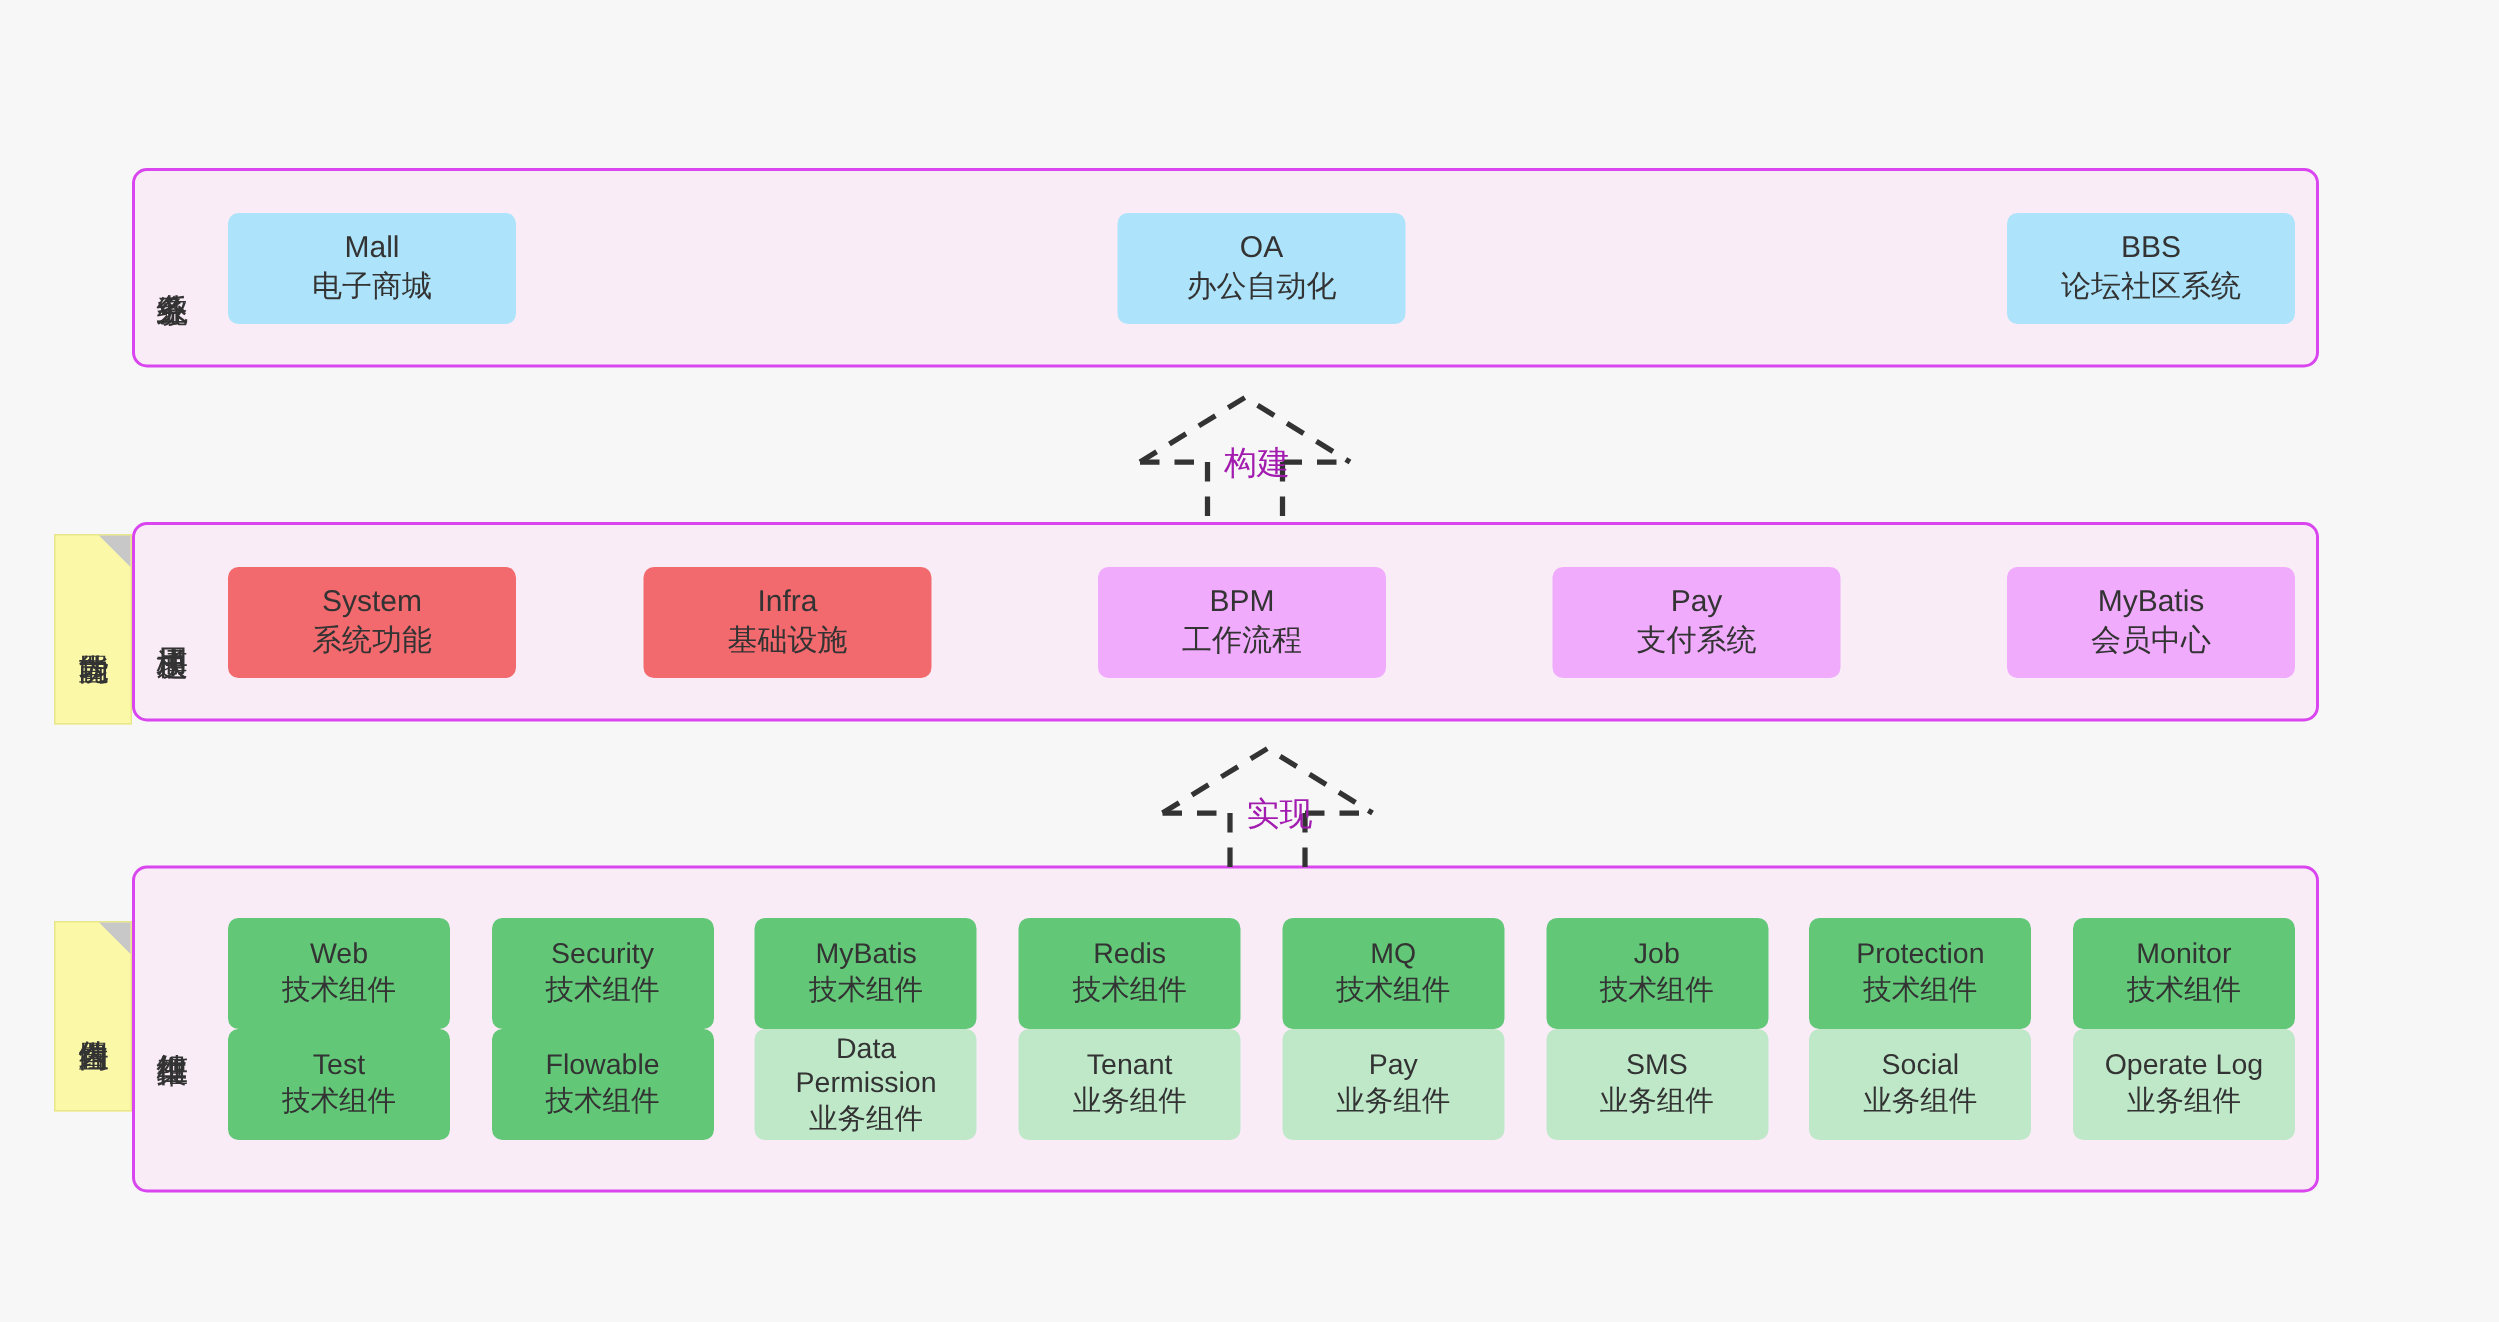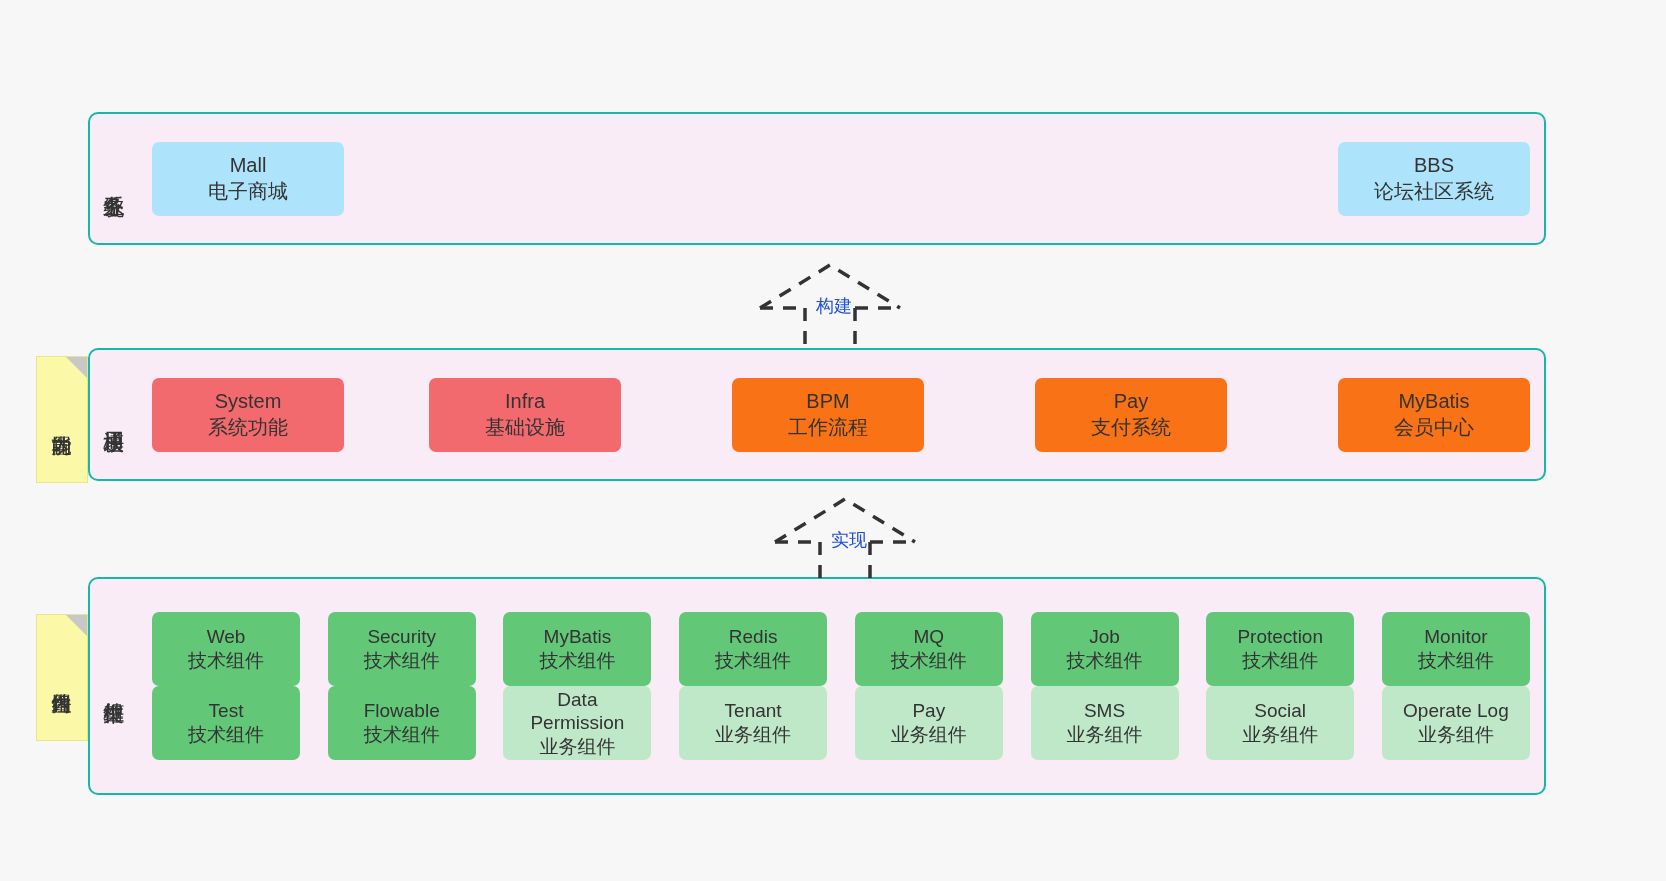--- a/index.html
+++ b/index.html
@@ -22,21 +22,21 @@
     width: 1666px;
     height: 881px;
     background: #f7f7f7;
   }
 
   
   .layer {
     position: absolute;
     box-sizing: border-box;
     background: #f9ecf6;
-    border: 2px solid #14b8a6;
+    border: 2px solid #d946ef;
     border-radius: 10px;
     display: flex;
     flex-direction: row;
     align-items: stretch;
   }
 
   .layer-label {
     flex: 0 0 auto;
     width: 40px;
     display: flex;
@@ -82,21 +82,21 @@
     line-height: 1.28;
     color: #333333;
     padding: 4px 6px;
   }
   .card .c-title { display: block; }
   .card .c-sub   { display: block; }
 
   
   .blue        { background: #ade4fb; }
   .red-strong  { background: #f26a6e; text-align: right; }
-  .pink-soft   { background: #f97316; margin-left: 26px; }
+  .pink-soft   { background: #f0abfc; margin-left: 26px; }
   .green-strong{ background: #62c878; }
   .green-soft  { background: #bfe8c9; }
 
   
   #layer-business {
     left: 88px;
     top: 112px;
     width: 1458px;
     height: 133px;
   }
@@ -172,42 +172,46 @@
   }
 
   
   .relation {
     position: absolute;
     z-index: 2;
   }
   .relation svg { display: block; }
   .relation-label {
     position: absolute;
-    font-size: 18px;
-    color: #1d4ed8;
+    font-size: 22px;
+    color: #a21caf;
     background: transparent;
     white-space: nowrap;
   }
   #relation-build  { left: 750px; top: 258px; width: 180px; height: 92px; }
   #relation-build .relation-label  { left: 66px; top: 36px; }
   #relation-impl   { left: 765px; top: 492px; width: 180px; height: 92px; }
   #relation-impl .relation-label   { left: 66px; top: 36px; }
 </style>
 </head>
 <body>
 
 <div id="canvas">
 
   <div class="layer" id="layer-business">
     <div class="layer-label">业务系统</div>
     <div class="layer-body">
       <div class="row">
         <div class="card blue">
           <span class="c-title">Mall</span>
           <span class="c-sub">电子商城</span>
+        </div>
+        <div class="card blue">
+          <span class="c-title">OA</span>
+          <span class="c-sub">办公自动化</span>
         </div>
         <div class="card blue">
           <span class="c-title">BBS</span>
           <span class="c-sub">论坛社区系统</span>
         </div>
       </div>
     </div>
   </div>
 
   <div class="relation" id="relation-build">

